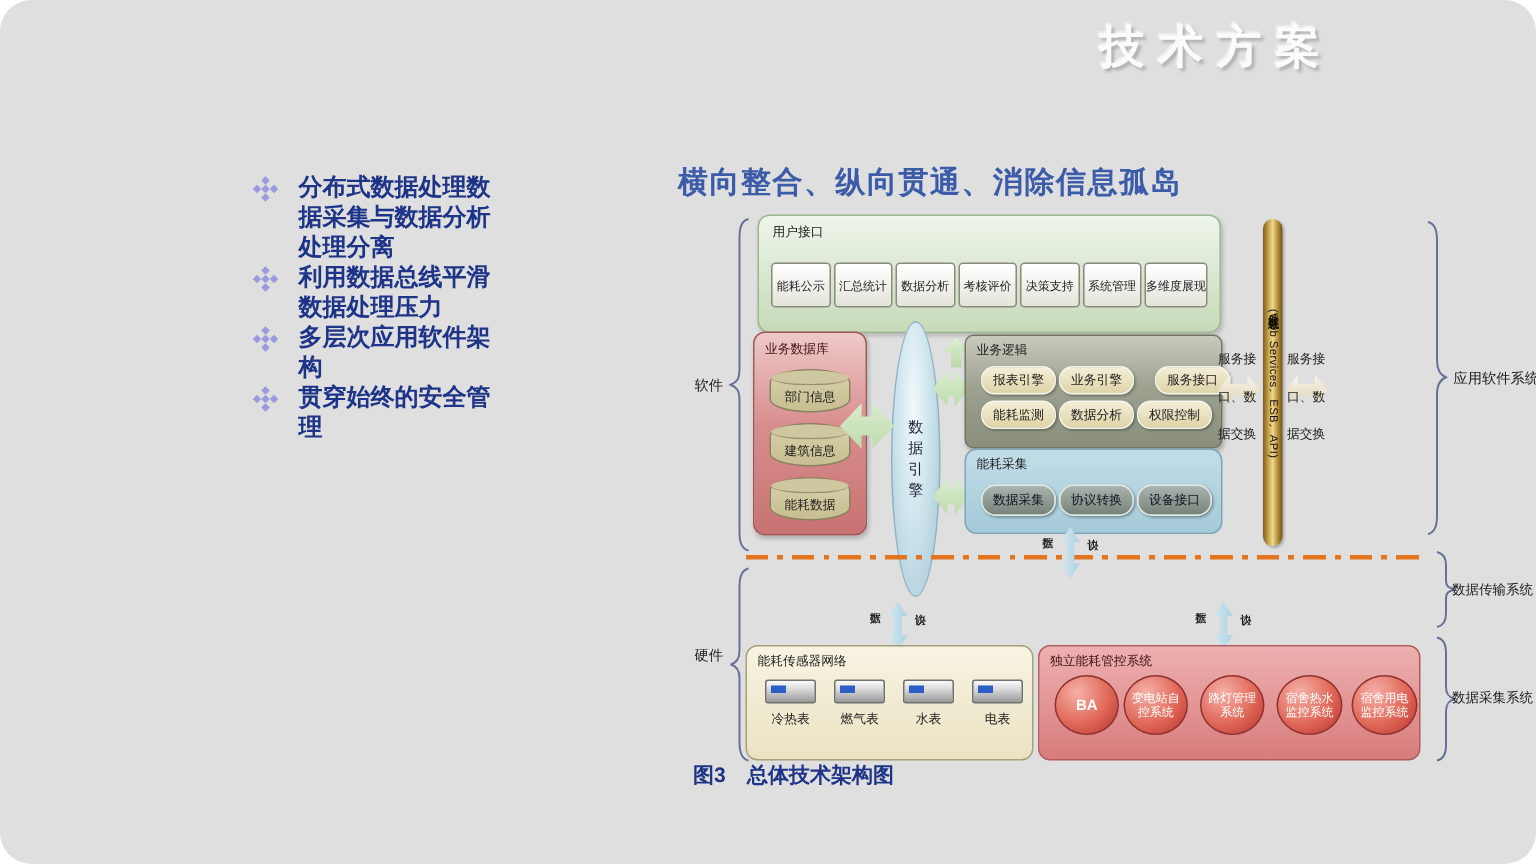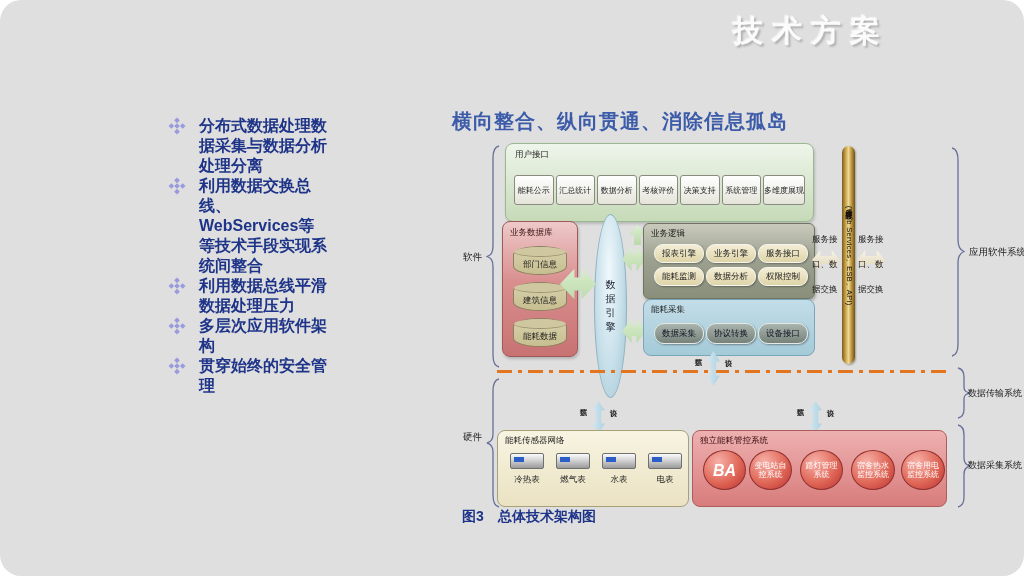--- a/index.html
+++ b/index.html
@@ -121,35 +121,34 @@
   .meter::before{content:"";position:absolute;left:3px;top:3px;width:10px;height:5px;background:#2b5fc7;}
   .meter-label{text-align:center;font-size:8.5px;color:#222;margin-top:5px;}
 
   
   #standalone{left:692px;top:430px;width:253px;height:75px;border-radius:8px;
               background:linear-gradient(180deg,#eeb0b0,#d87c7c);border:1.5px solid #b05c5c;}
   #standalone .boxlabel{color:#3a0e0e;}
   .pod{position:absolute;border-radius:50%;display:flex;align-items:center;justify-content:center;
        text-align:center;font-size:8px;line-height:9px;color:#fff;padding:2px;box-sizing:border-box;
        background:radial-gradient(circle at 35% 28%,#f6b0a8,#e06858 55%,#b83030);border:1px solid #903030;}
-  .pod.ba{font-size:16px;font-weight:bold;font-style:italic;}
+  .pod.ba{font-size:10px;font-weight:bold;}
 
   
   .caption{font-size:14px;font-weight:bold;color:#1e3488;}
 </style>
 </head>
 <body>
 
 <div class="stage">
 
   <div class="abs" id="slide-title">技术方案</div>
 
   <ul class="abs" id="bullets">
     <li><span class="bullet-diamond"></span><span>分布式数据处理数据采集与数据分析处理分离</span></li>
-    <li><span class="bullet-diamond"></span><span>利用数据交换总线、WebServices等等技术手段实现系统间整合</span></li>
     <li><span class="bullet-diamond"></span><span>利用数据总线平滑数据处理压力</span></li>
     <li><span class="bullet-diamond"></span><span>多层次应用软件架构</span></li>
     <li><span class="bullet-diamond"></span><span>贯穿始终的安全管理</span></li>
   </ul>
 
   <div class="abs" id="dg-title">横向整合、纵向贯通、消除信息孤岛</div>
 
   <svg class="abs brace" style="left:486px;top:145px;" width="14" height="223">
     <path d="M13,1 C8,2 7,7 7,13 L7,101 C7,108 5,110 1,111.5 C5,113 7,115 7,122 L7,210 C7,216 8,221 13,222"></path>
   </svg>
@@ -189,21 +188,21 @@
 
   <div class="abs darrow" style="left:560px;top:264px;width:36px;height:40px;"></div>
   <div class="abs darrow" style="left:622px;top:243px;width:24px;height:32px;"></div>
   <div class="abs darrow" style="left:622px;top:315px;width:24px;height:32px;"></div>
   <div class="abs uparrow" style="left:629px;top:225px;width:17px;height:20px;"></div>
 
   <div class="abs" id="logic-box">
     <div class="boxlabel" style="left:7px;top:4px;">业务逻辑</div>
     <div class="lpill" style="left:10px;top:20px;">报表引擎</div>
     <div class="lpill" style="left:62px;top:20px;">业务引擎</div>
-    <div class="lpill" style="left:114px;top:20px;">服务接口</div>
+    <div class="lpill" style="left:126px;top:20px;">服务接口</div>
     <div class="lpill" style="left:10px;top:43px;">能耗监测</div>
     <div class="lpill" style="left:62px;top:43px;">数据分析</div>
     <div class="lpill" style="left:114px;top:43px;">权限控制</div>
   </div>
 
   <div class="abs" id="collect-box">
     <div class="boxlabel" style="left:7px;top:4px;">能耗采集</div>
     <div class="kpill" style="left:10px;top:23px;">数据采集</div>
     <div class="kpill" style="left:62px;top:23px;">协议转换</div>
     <div class="kpill" style="left:114px;top:23px;">设备接口</div>

